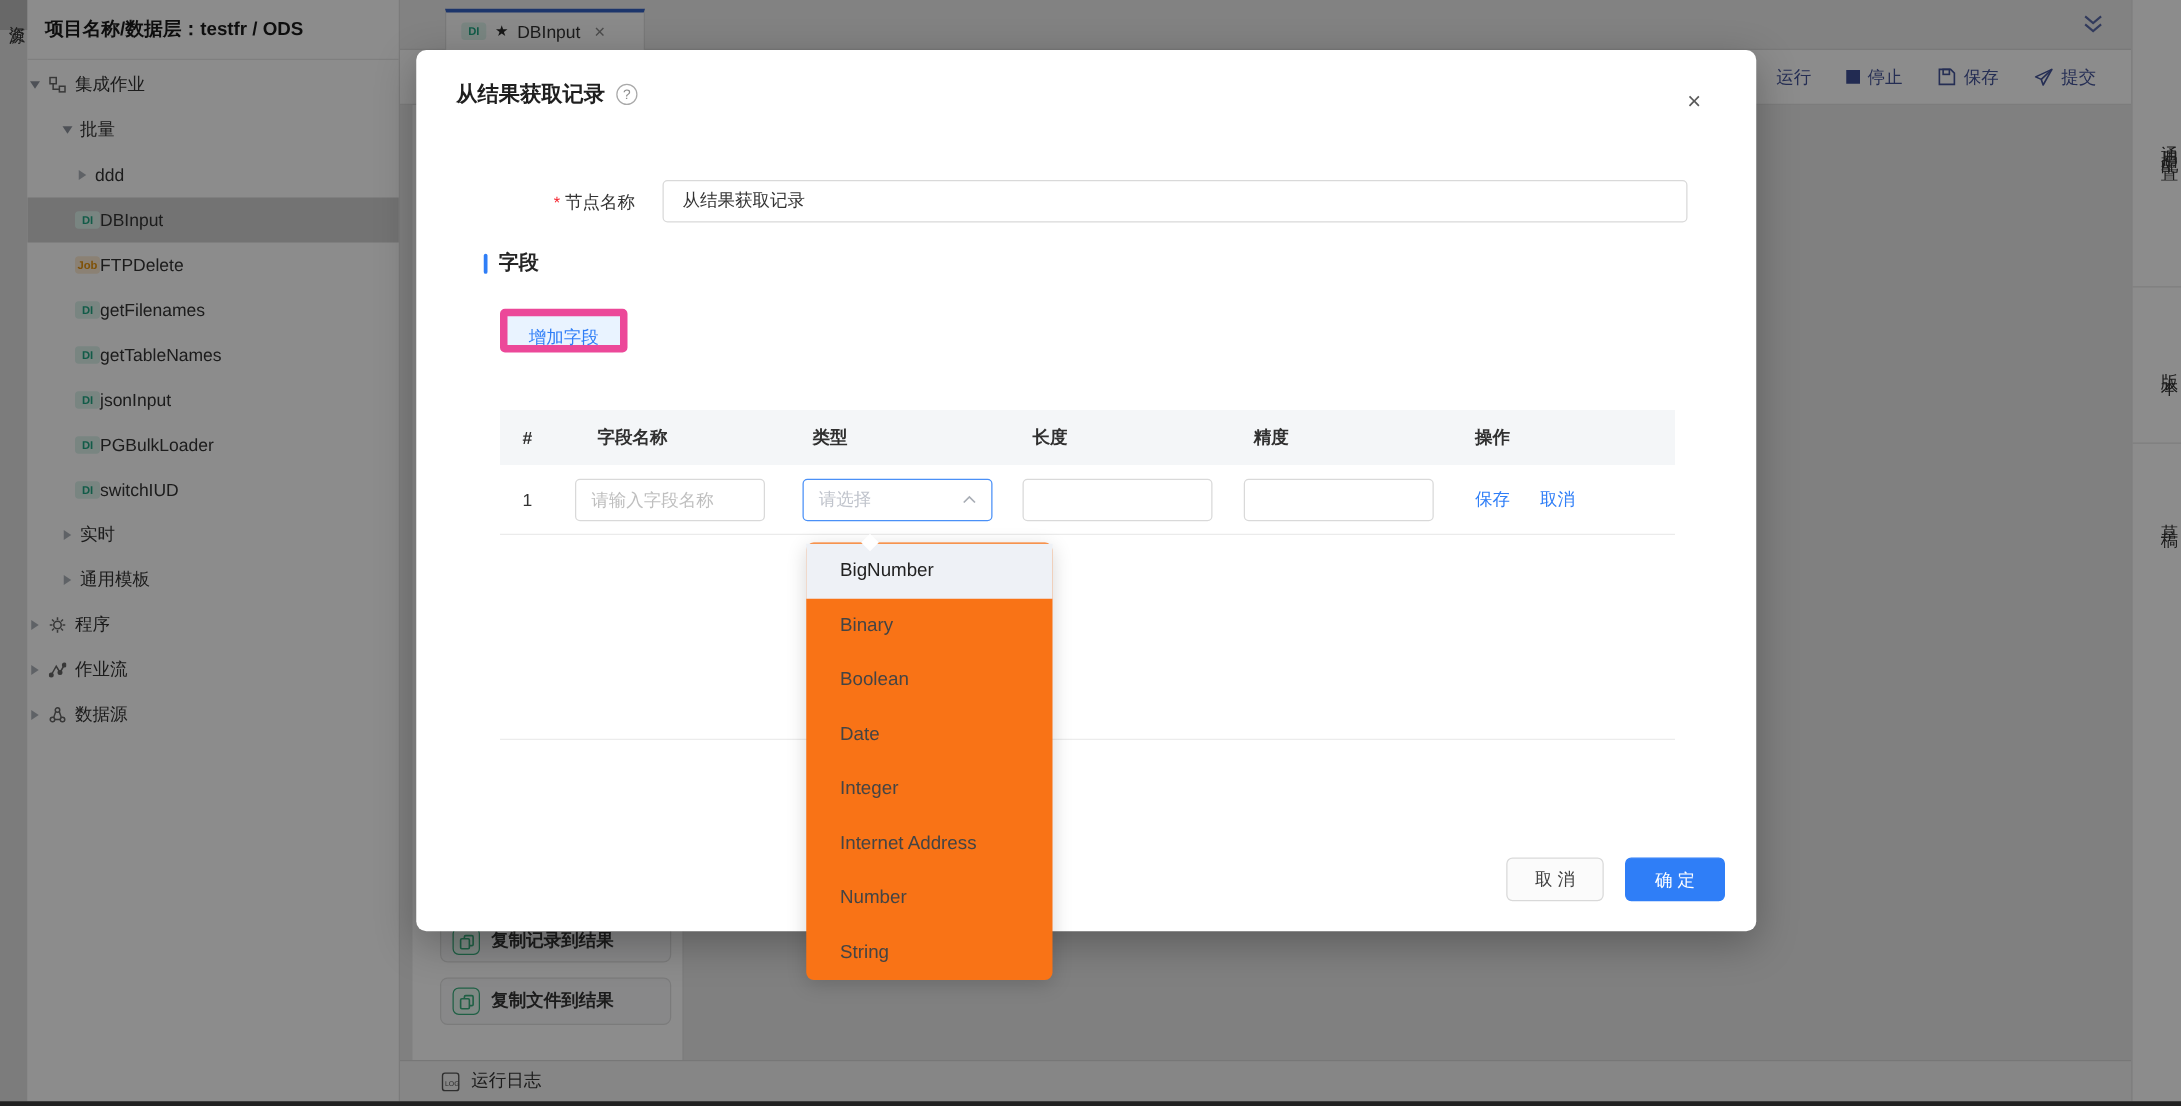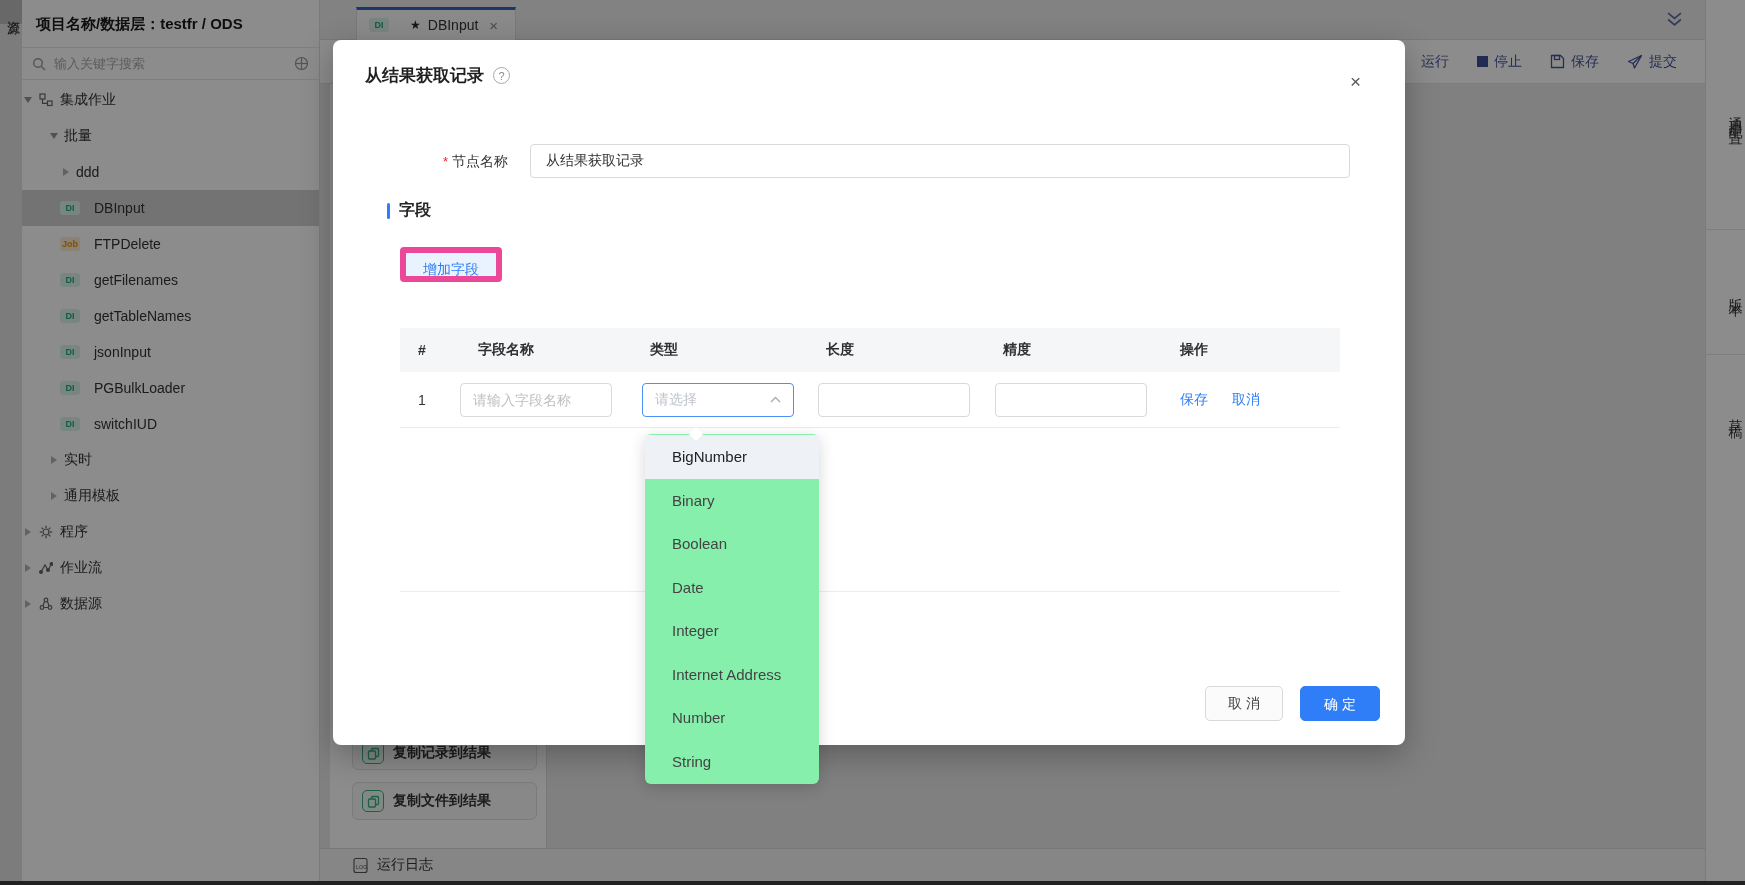--- a/index.html
+++ b/index.html
@@ -22,21 +22,21 @@
   .sb-search svg { flex:none; }
   .tree { padding-top:2px; }
   .trow { height:36px; display:flex; align-items:center; font-size:14px; color:#333; cursor:default; }
   .trow.lvl0 { } .trow.lvl1 { padding-left:26px; } .trow.lvl2 { padding-left:38px; }
   .trow.selected { background:#d2d2d2; }
   .caret { width:12px; margin-right:4px; display:flex; justify-content:center; }
   .caret.down i { width:0; height:0; border-left:4.5px solid transparent; border-right:4.5px solid transparent; border-top:6px solid #8f949e; }
   .caret.right i { width:0; height:0; border-top:4.5px solid transparent; border-bottom:4.5px solid transparent; border-left:6px solid #aeb3bb; }
   .ticon { width:16px; height:16px; margin-right:6px; display:flex; align-items:center; justify-content:center; }
   .badge { display:inline-flex; align-items:center; justify-content:center; width:20px; height:14px; border-radius:3px;
-           font-size:9px; font-weight:700; margin-right:14px; flex:none; }
+           font-size:9px; font-weight:700; margin-right:0; flex:none; }
   .badge.di { background:#dcf3ec; color:#21a783; }
   .badge.job { background:#fdecd3; color:#e8930c; }
 
   
   .main { position:absolute; left:320px; top:0; width:1385px; height:881px; background:#eaeaea; }
   .tabbar { position:absolute; left:0; top:0; width:100%; height:40px; background:#ededed; border-bottom:1px solid #dcdcdc; }
   .tab { position:absolute; left:36px; top:7px; height:33px; min-width:160px; padding:0 12px; background:#fbfbfb;
          border:1px solid #ddd; border-bottom:none; border-top:3px solid #3461c4; display:flex; align-items:center; gap:7px; font-size:14px; }
   .tab .star { color:#2b2b2b; font-size:12px; }
   .tab .tab-close { color:#8a8a8a; font-size:15px; margin-left:4px; cursor:pointer; }
@@ -93,54 +93,38 @@
                  justify-content:space-between; padding:0 12px; cursor:pointer; background:#fff; }
   .type-select .ph { color:#c0c4cc; font-size:14px; }
   .row-link { color:#2f7ef7; font-size:14px; cursor:pointer; }
   .td.c5 { display:flex; gap:24px; padding-left:8px; }
   .m-divider { position:absolute; left:67px; top:551px; width:940px; border-top:1px solid #ececec; }
   .btn { position:absolute; top:646px; height:35px; border-radius:5px; font-size:14px; text-align:center; line-height:33px; cursor:pointer; }
   .btn.cancel { left:872px; width:78px; background:#fbfbfb; border:1px solid #d9d9d9; color:#404040; }
   .btn.ok { left:967px; width:80px; background:#2f7ef7; border:1px solid #2f7ef7; color:#fff; line-height:35px; }
 
   
-  .dropdown { position:absolute; left:645px; top:434px; width:174px; background:#86efac; border-radius:6px; z-index:70;
+  .dropdown { position:absolute; left:645px; top:434px; width:197px; background:#f97316; border-radius:6px; z-index:70;
               box-shadow:0 4px 16px rgba(0,0,0,0.16); padding:1px 0; }
   .dd-arrow { position:absolute; left:46px; top:-5px; width:10px; height:10px; background:#fff; transform:rotate(45deg); }
   .dd-item { height:43.5px; display:flex; align-items:center; padding-left:27px; font-size:15px; color:#444; cursor:pointer; }
   .dd-item.active { background:#eef1f6; color:#222; }
   .dd-item:first-child { border-radius:6px 6px 0 0; } .dd-item:last-child { border-radius:0 0 6px 6px; }
 </style>
 </head>
 <body>
 
 <div class="app">
 
   <div class="left-rail">
     <div class="rail-tab">资源</div>
   </div>
 
   <aside class="sidebar">
     <div class="sb-header">项目名称/数据层：testfr / ODS</div>
-    <div class="sb-search">
-      <span style="display:flex;">
-        <svg width="14" height="14" viewBox="0 0 14 14" fill="none" stroke="#999" stroke-width="1.4">
-          <circle cx="6" cy="6" r="4.3"></circle>
-            <line x1="9.4" y1="9.4" x2="13" y2="13"></line>
-        </svg>
-      </span>
-      <input type="text" placeholder="输入关键字搜索" style="">
-      <span style="display:flex;">
-        <svg width="15" height="15" viewBox="0 0 15 15" fill="none" stroke="#999" stroke-width="1.2">
-          <circle cx="7.5" cy="7.5" r="6"></circle>
-            <line x1="1.5" y1="7.5" x2="13.5" y2="7.5"></line>
-            <line x1="7.5" y1="1.5" x2="7.5" y2="13.5"></line>
-        </svg>
-      </span>
-    </div>
     <div class="tree">
       <div class="trow lvl0">
         <span class="caret down">
             <i></i>
           </span>
         <span class="ticon">
           <svg width="14" height="14" viewBox="0 0 14 14" fill="none" stroke="#666" stroke-width="1.2">
             <rect x="1" y="1" width="5" height="5"></rect>
               <rect x="8.5" y="8" width="4.5" height="4.5"></rect>
               <path d="M3.5 6 v4.3 h5"></path>

